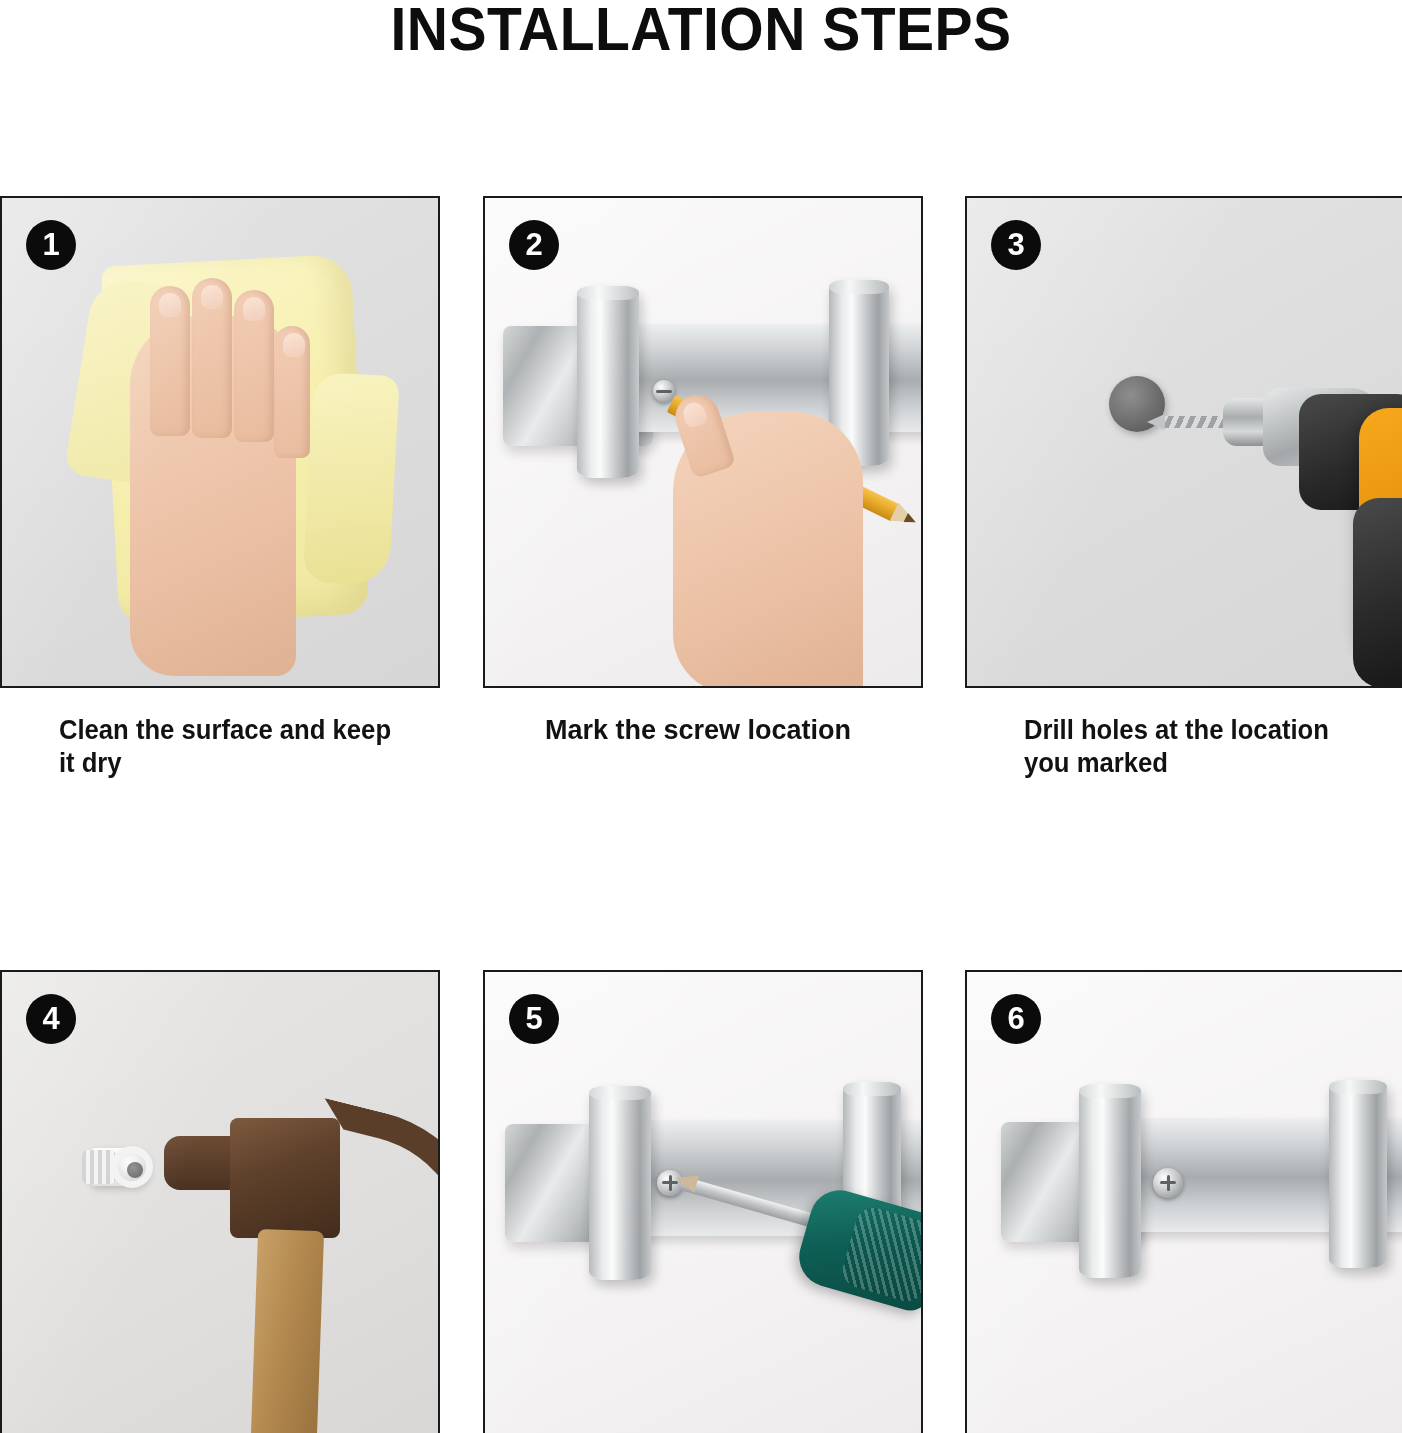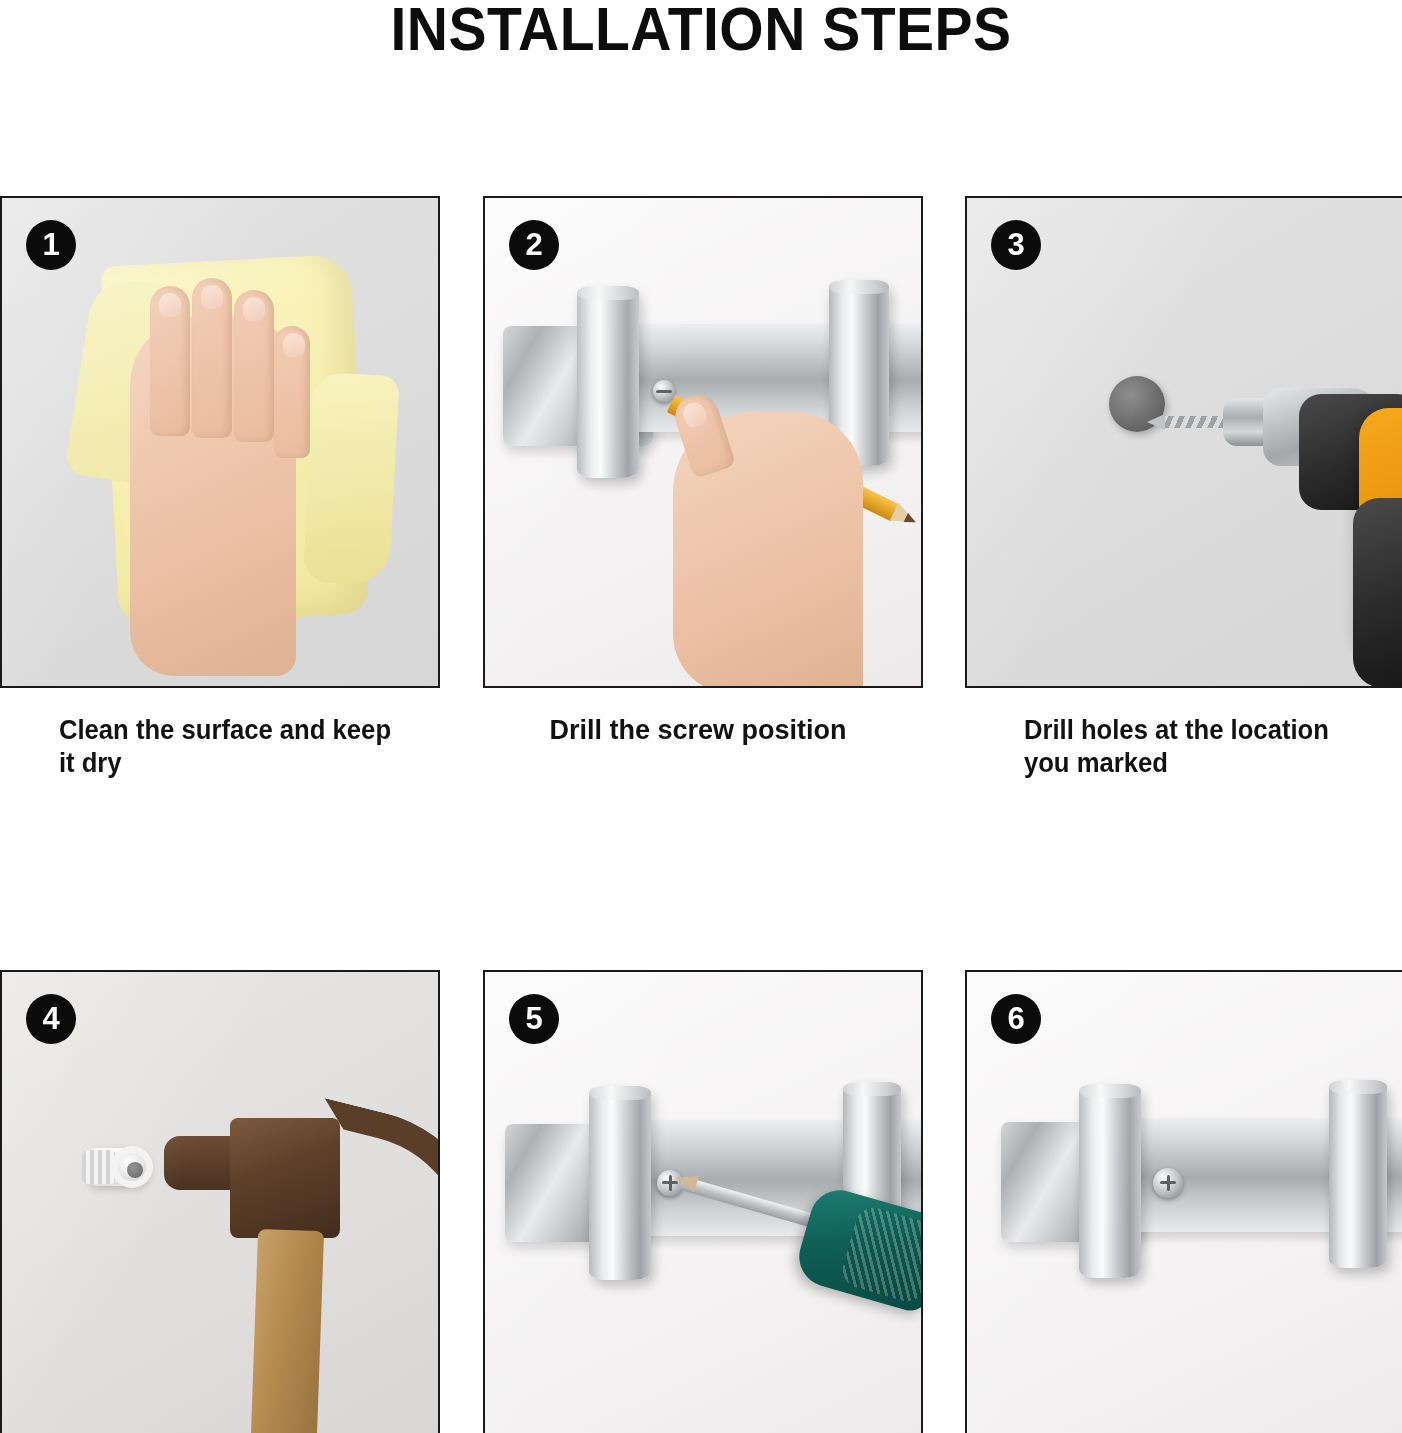--- a/index.html
+++ b/index.html
@@ -373,21 +373,21 @@
         <div class="pencil" style="left:186px;top:196px;">
           <div class="tip"></div>
             <div class="lead"></div>
         </div>
         <div class="hand1" style="left:188px;top:214px;width:190px;height:282px;border-radius:80px 70px 0 60px;"></div>
         <div class="finger" style="left:196px;top:196px;width:44px;height:80px;transform:rotate(-18deg);">
             <div class="nail"></div>
           </div>
         <div class="sheen"></div>
       </div>
-      <div class="caption center">Drill the screw position</div>
+      <div class="caption center">Mark the screw location</div>
     </div>
 
     <div class="step-cell col-3">
       <div class="photo bg-gray">
         <div class="badge">3</div>
         <div class="drill-hole" style="left:142px;top:178px;"></div>
         <div class="bit" style="left:196px;top:218px;width:76px;"></div>
         <div class="chuck" style="left:256px;top:200px;width:52px;height:48px;"></div>
         <div class="chuck" style="left:296px;top:190px;width:118px;height:78px;border-radius:18px 30px 30px 18px;background:linear-gradient(160deg,#e7e9ea,#a3a7a9 60%,#cdd0d1);"></div>
         <div class="drill-dark" style="left:332px;top:196px;width:120px;height:116px;"></div>

